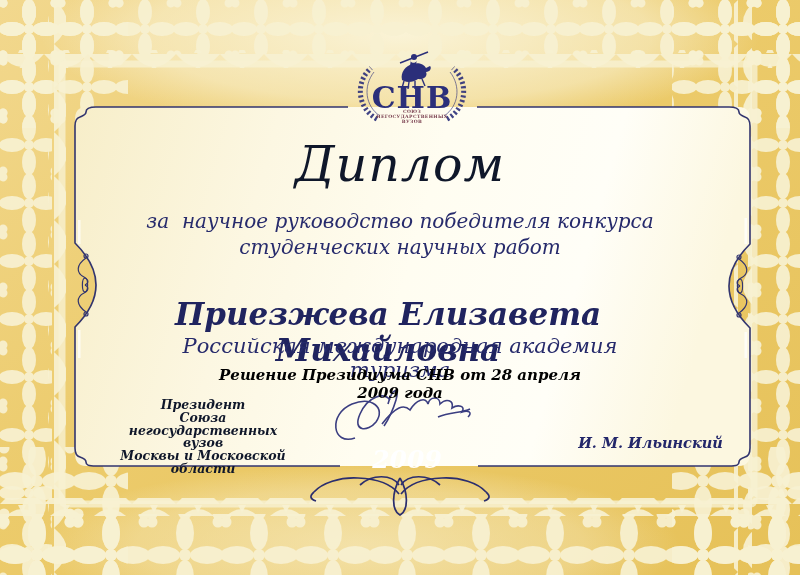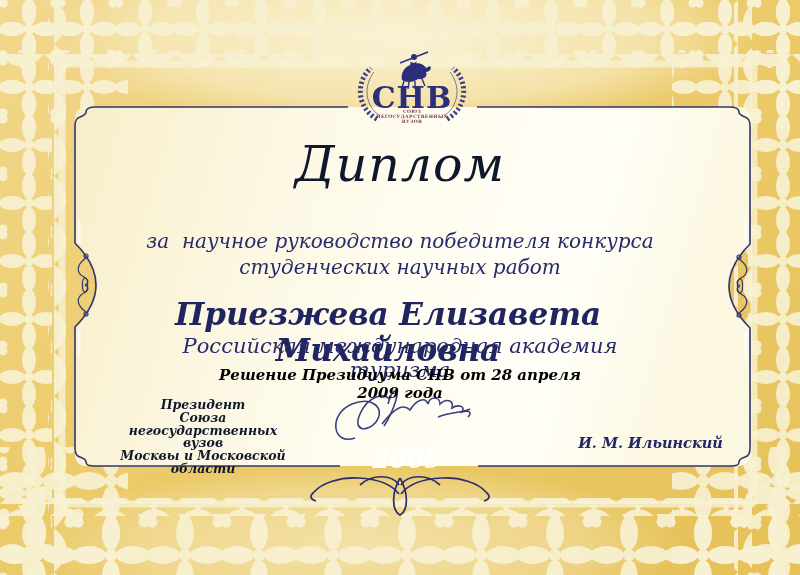--- a/index.html
+++ b/index.html
@@ -6,21 +6,21 @@
   .certificate{
     position:relative;width:800px;height:575px;overflow:hidden;
     font-family:"DejaVu Serif","Liberation Serif",serif;
   }
   .certificate svg.deco{position:absolute;left:0;top:0;}
   .txt{position:absolute;text-align:center;color:#23276a;}
   .title{
     left:200px;top:136px;width:400px;
     font-size:49px;font-style:italic;font-weight:normal;color:#0f172a;letter-spacing:1px;
   }
-  .reason{left:120px;top:228px;width:560px;font-size:20px;font-style:italic;line-height:26px;color:#272b6c;}
+  .reason{left:120px;top:208px;width:560px;font-size:20px;font-style:italic;line-height:26px;color:#272b6c;}
   .reason div{white-space:pre;}
   .verb{left:280px;top:272px;width:240px;font-size:20px;font-style:italic;color:#272b6c;}
   .recipient{left:78px;top:296px;width:620px;font-size:31px;font-style:italic;font-weight:600;color:#20245f;}
   .org{left:140px;top:334px;width:520px;font-size:21px;font-style:italic;color:#262a6b;}
   .decision{left:200px;top:366px;width:400px;font-size:15px;font-style:italic;font-weight:600;color:#000000;}
   .prez{left:108px;top:399px;width:190px;font-size:12.5px;line-height:12.8px;font-style:italic;font-weight:bold;color:#0f172a;}
   .year{left:355px;top:445px;width:104px;font-size:25px;font-style:italic;font-weight:bold;color:#ffffff;}
   .signer{left:568px;top:434px;width:165px;font-size:14.5px;font-style:italic;font-weight:bold;color:#23276a;}
   .emblem-acronym{
     left:362px;top:80px;width:100px;font-size:30px;font-weight:bold;

